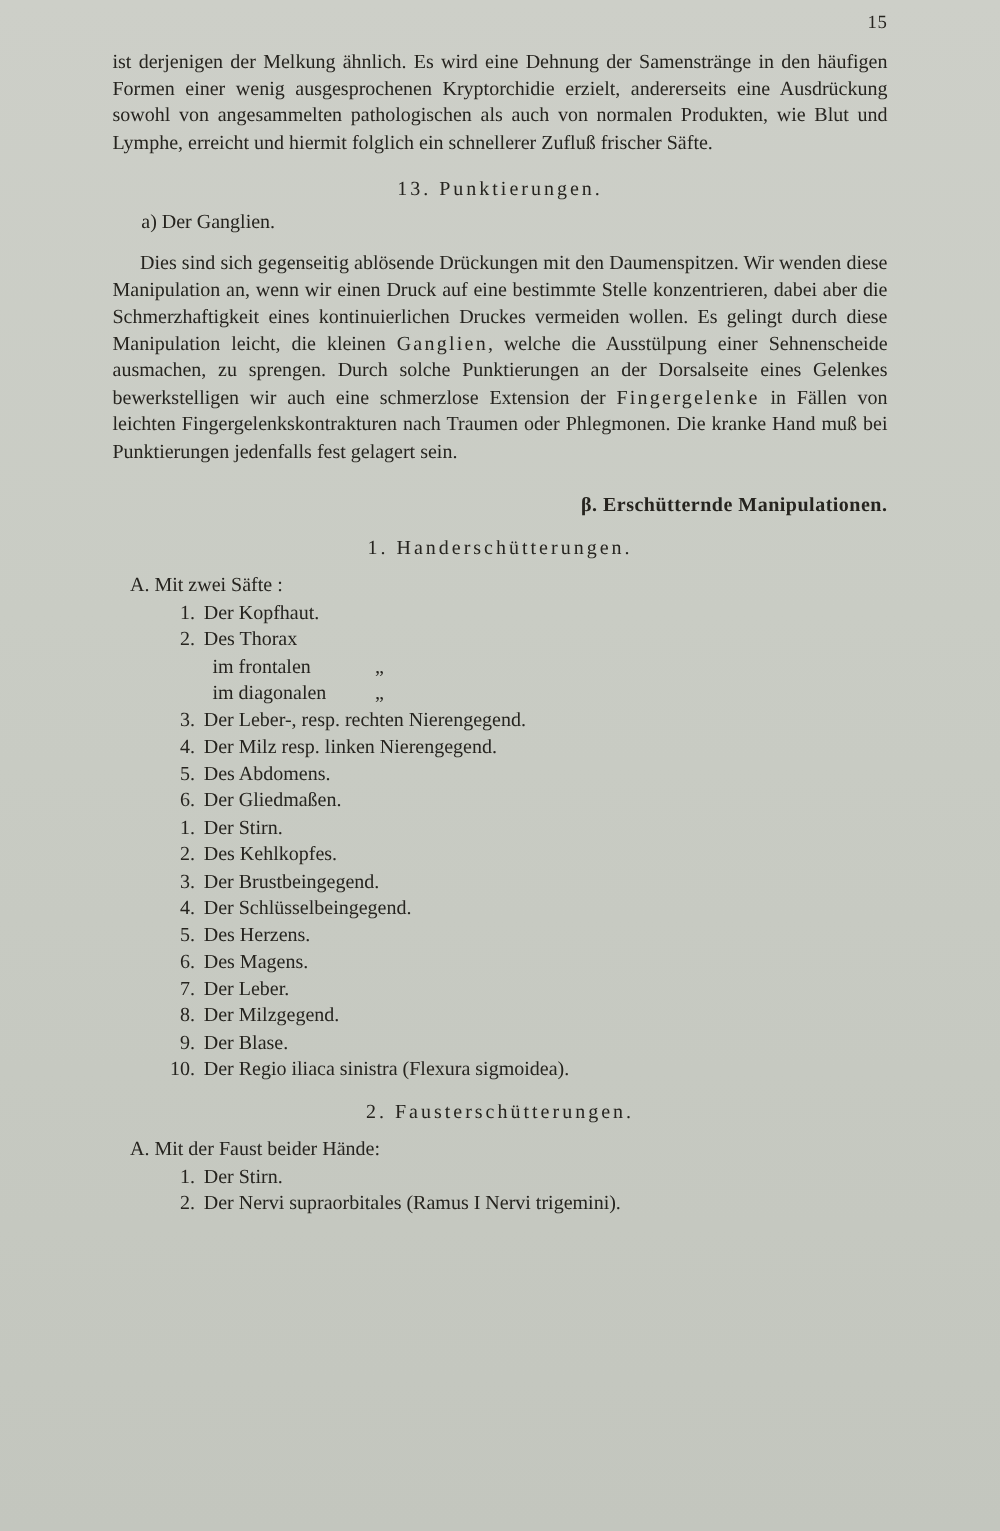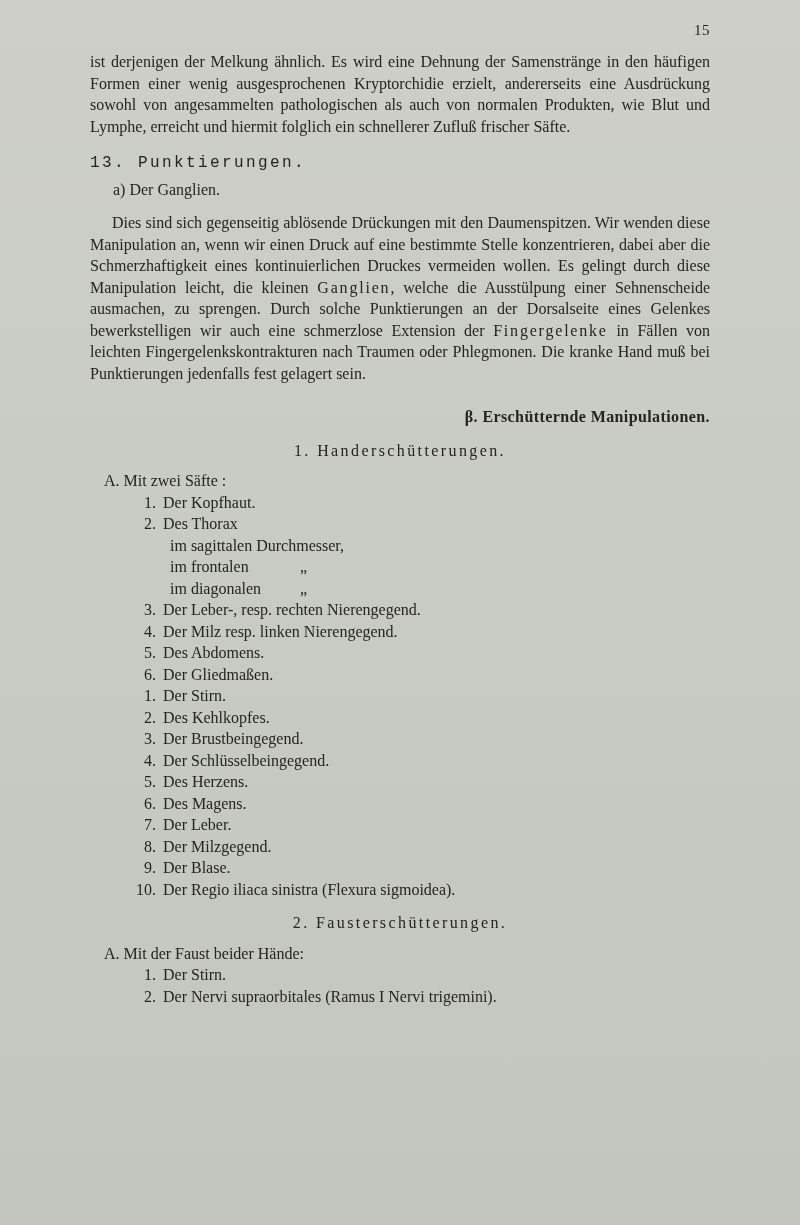--- a/index.html
+++ b/index.html
@@ -6,44 +6,44 @@
   body {
     width: 800px; height: 1225px;
     background: var(--paper, #c9ccc4);
     font-family: "Liberation Serif", "DejaVu Serif", serif;
     color: var(--ink, #26241f);
   }
   .page {
     position: relative;
     width: 800px; height: 1225px;
     box-sizing: border-box;
-    padding: 22px 90px 0 90px;
+    padding: 10px 90px 0 90px;
     background: linear-gradient(180deg, #cdcfc8 0%, #c9ccc4 40%, #c3c6be 100%);
     overflow: hidden;
   }
   .pagenum {
     text-align: right;
     font-size: 15px;
     letter-spacing: 0.5px;
   }
   .para {
     font-size: 16px;
     line-height: 21.5px;
     text-align: justify;
     margin-top: 12px;
   }
   .para.indent { text-indent: 22px; }
   .sperr { letter-spacing: 1.8px; }
   .heading {
+    text-align: center;
     font-size: 16px;
     font-weight: normal;
     letter-spacing: 2.4px;
     margin-top: 16px;
     line-height: 21.5px;
-    font-family: Liberation Mono, monospace;
   }
   .heading-bold {
     text-align: right;
     font-size: 16px;
     font-weight: bold;
     letter-spacing: 0.4px;
     margin-top: 22px;
     line-height: 21.5px;
   }
   .subheading {
@@ -85,21 +85,20 @@
   <p class="para indent"><span>Dies sind sich gegenseitig ablösende Drückungen mit den Daumenspitzen. Wir wenden diese Manipulation an, wenn wir einen Druck auf eine bestimmte Stelle konzentrieren, dabei aber die Schmerzhaftigkeit eines kontinuierlichen Druckes vermeiden wollen. Es gelingt durch diese Manipulation leicht, die kleinen </span><span class="sperr">Ganglien</span><span>, welche die Ausstülpung einer Sehnenscheide ausmachen, zu sprengen. Durch solche Punktierungen an der Dorsalseite eines Gelenkes bewerkstelligen wir auch eine schmerzlose Extension der </span><span class="sperr">Fingergelenke</span><span> in Fällen von leichten Fingergelenkskontrakturen nach Traumen oder Phlegmonen. Die kranke Hand muß bei Punktierungen jedenfalls fest gelagert sein.</span></p>
 
   <div class="heading-bold">β. Erschütternde Manipulationen.</div>
 
   <div class="subheading">1. Handerschütterungen.</div>
 
   <div class="list">
     <div class="list-label">A. Mit zwei Säfte :</div>
     <div class="list-item"><span class="num">1.</span><span>Der Kopfhaut.</span></div>
     <div class="list-item"><span class="num">2.</span><span>Des Thorax</span></div>
-    <div class="sub-item"><span class="sub-label">im sagittalen Durchmesser,</span></div>
     <div class="sub-item"><span class="sub-label">im frontalen</span><span class="ditto">„</span></div>
     <div class="sub-item"><span class="sub-label">im diagonalen</span><span class="ditto">„</span></div>
     <div class="list-item"><span class="num">3.</span><span>Der Leber-, resp. rechten Nierengegend.</span></div>
     <div class="list-item"><span class="num">4.</span><span>Der Milz resp. linken Nierengegend.</span></div>
     <div class="list-item"><span class="num">5.</span><span>Des Abdomens.</span></div>
     <div class="list-item"><span class="num">6.</span><span>Der Gliedmaßen.</span></div>
   </div>
 
   <div class="list">
     <div class="list-item"><span class="num">1.</span><span>Der Stirn.</span></div>

